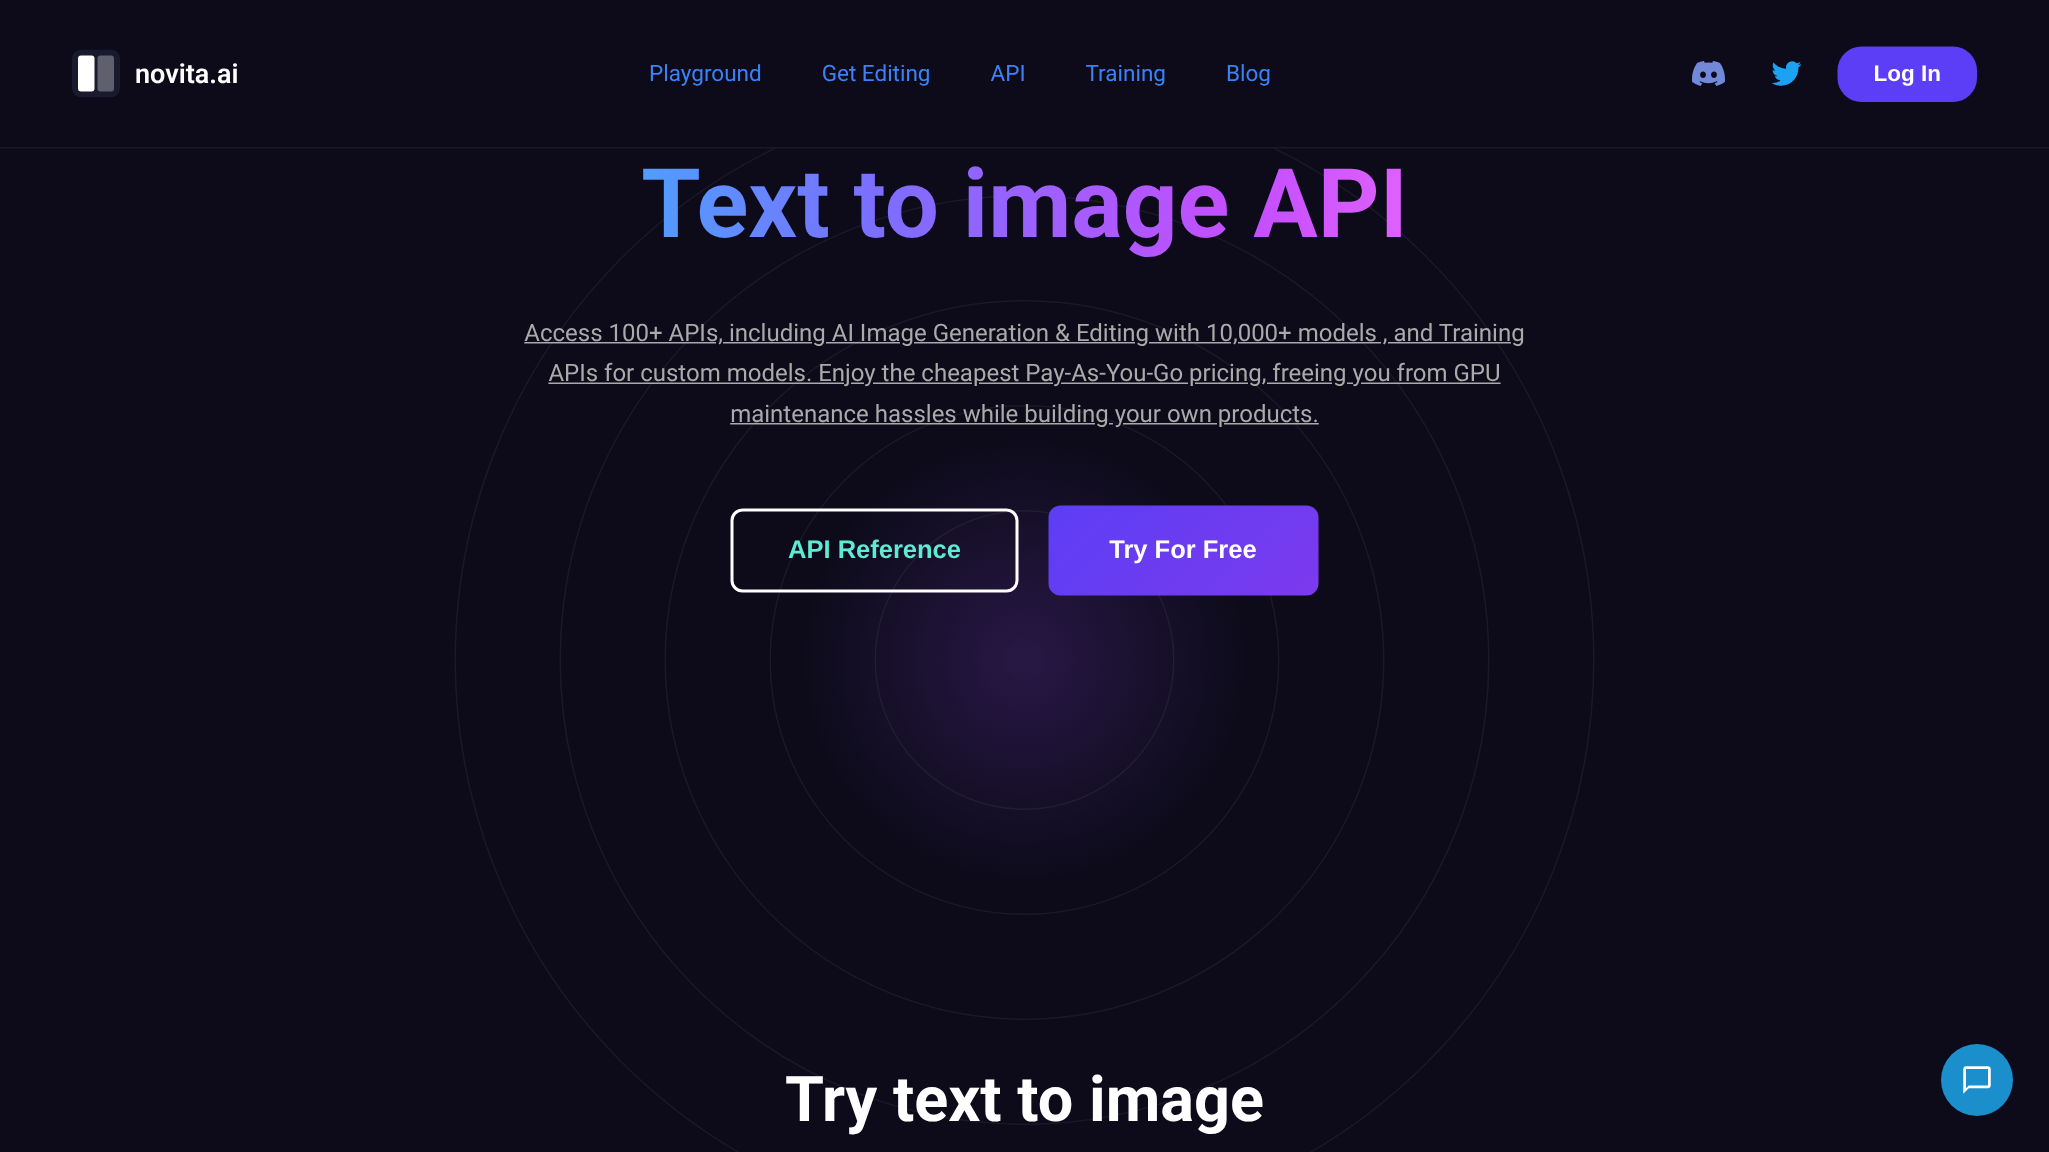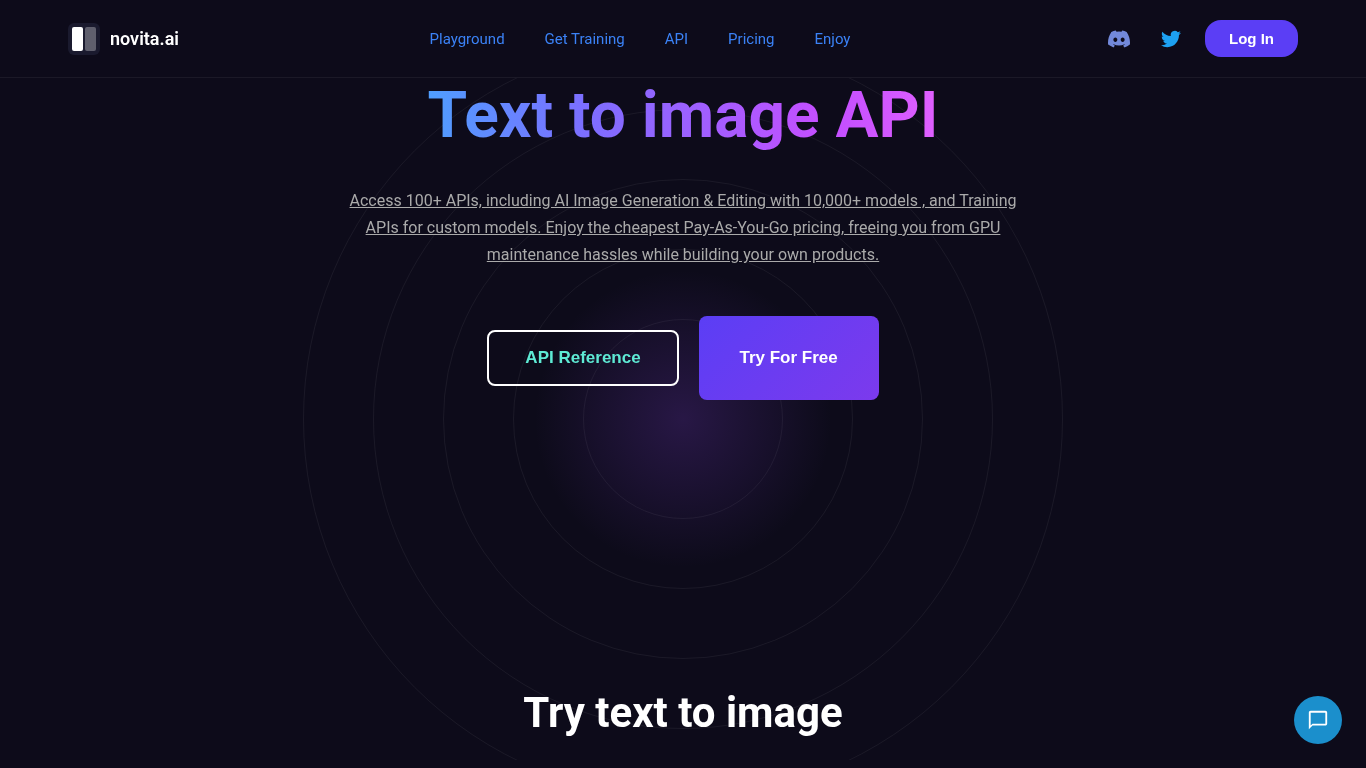--- a/index.html
+++ b/index.html
@@ -14,22 +14,22 @@
       overflow: hidden;
       font-family: -apple-system, BlinkMacSystemFont, 'Segoe UI', Roboto, sans-serif;
       background-color: #0d0b1a;
       color: #ffffff;
     }
 
     
     .navbar {
       display: flex;
       justify-content: space-between;
-      padding: 0 68px;
-      height: 78px;
+      padding: 0 48px;
+      height: 99px;
       position: relative;
       z-index: 10;
       border-bottom: 1px solid rgba(255,255,255,0.06);
     }
 
     .logo-area {
       display: flex;
       align-items: center;
       gap: 10px;
       cursor: pointer;
@@ -191,21 +191,21 @@
       font-size: 17px;
       font-weight: 700;
       cursor: pointer;
       min-width: 180px;
     }
 
     .btn-try-free {
       background: linear-gradient(135deg, #5b3ef5 0%, #7c3aed 100%);
       color: #ffffff;
       border: none;
-      padding: 32px 36px;
+      padding: 20px 36px;
       border-radius: 8px;
       font-size: 17px;
       font-weight: 700;
       cursor: pointer;
       min-width: 180px;
     }
 
     
     .bottom-preview {
       position: absolute;
@@ -258,24 +258,24 @@
     <svg class="logo-icon" viewBox="0 0 32 32" fill="none" xmlns="http://www.w3.org/2000/svg">
       <rect width="32" height="32" rx="6" fill="#1a1a2e"></rect>
       <rect x="4" y="4" width="11" height="24" rx="2" fill="white"></rect>
       <rect x="17" y="4" width="11" height="24" rx="2" fill="white" opacity="0.3"></rect>
     </svg>
     <span class="logo-text">novita.ai</span>
   </div>
 
   <div class="nav-links">
     <a class="nav-link">Playground</a>
-    <a class="nav-link">Get Training</a>
+    <a class="nav-link">Get Editing</a>
     <a class="nav-link">API</a>
-    <a class="nav-link">Pricing</a>
-    <a class="nav-link">Enjoy</a>
+    <a class="nav-link">Training</a>
+    <a class="nav-link">Blog</a>
   </div>
 
   <div class="nav-right">
 
     <div class="social-icon">
       <svg class="discord-icon-svg" viewBox="0 0 24 24" fill="#7289da">
         <path d="M20.317 4.37a19.791 19.791 0 0 0-4.885-1.515.074.074 0 0 0-.079.037c-.21.375-.444.864-.608 1.25a18.27 18.27 0 0 0-5.487 0 12.64 12.64 0 0 0-.617-1.25.077.077 0 0 0-.079-.037A19.736 19.736 0 0 0 3.677 4.37a.07.07 0 0 0-.032.027C.533 9.046-.32 13.58.099 18.057a.082.082 0 0 0 .031.057 19.9 19.9 0 0 0 5.993 3.03.078.078 0 0 0 .084-.028 14.09 14.09 0 0 0 1.226-1.994.076.076 0 0 0-.041-.106 13.107 13.107 0 0 1-1.872-.892.077.077 0 0 1-.008-.128 10.2 10.2 0 0 0 .372-.292.074.074 0 0 1 .077-.01c3.928 1.793 8.18 1.793 12.062 0a.074.074 0 0 1 .078.01c.12.098.246.198.373.292a.077.077 0 0 1-.006.127 12.299 12.299 0 0 1-1.873.892.077.077 0 0 0-.041.107c.36.698.772 1.362 1.225 1.993a.076.076 0 0 0 .084.028 19.839 19.839 0 0 0 6.002-3.03.077.077 0 0 0 .032-.054c.5-5.177-.838-9.674-3.549-13.66a.061.061 0 0 0-.031-.03zM8.02 15.33c-1.183 0-2.157-1.085-2.157-2.419 0-1.333.956-2.419 2.157-2.419 1.21 0 2.176 1.096 2.157 2.42 0 1.333-.956 2.418-2.157 2.418zm7.975 0c-1.183 0-2.157-1.085-2.157-2.419 0-1.333.955-2.419 2.157-2.419 1.21 0 2.176 1.096 2.157 2.42 0 1.333-.946 2.418-2.157 2.418z"></path>
       </svg>
     </div>
 

